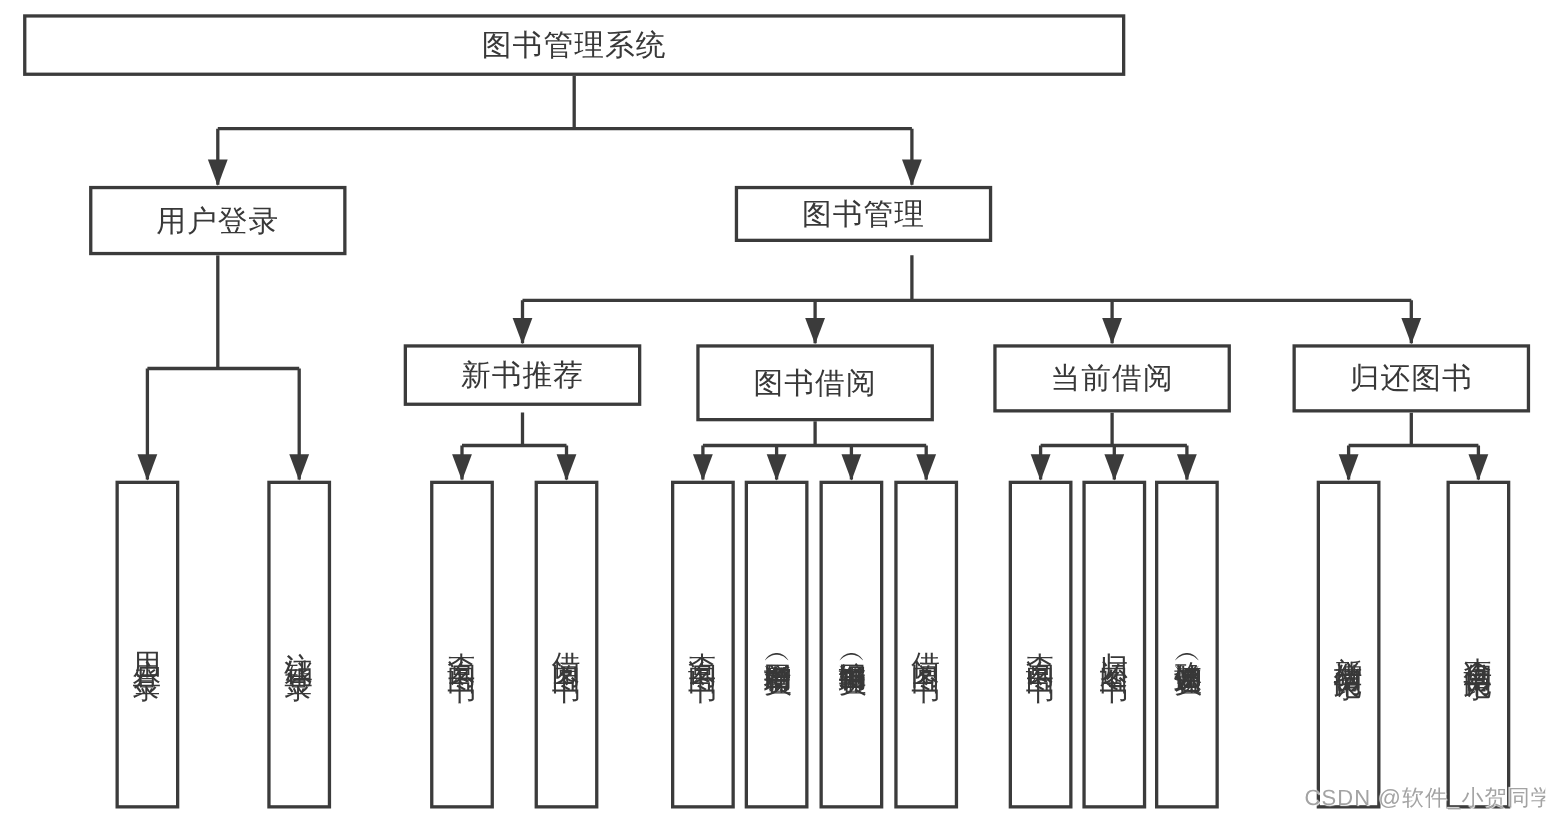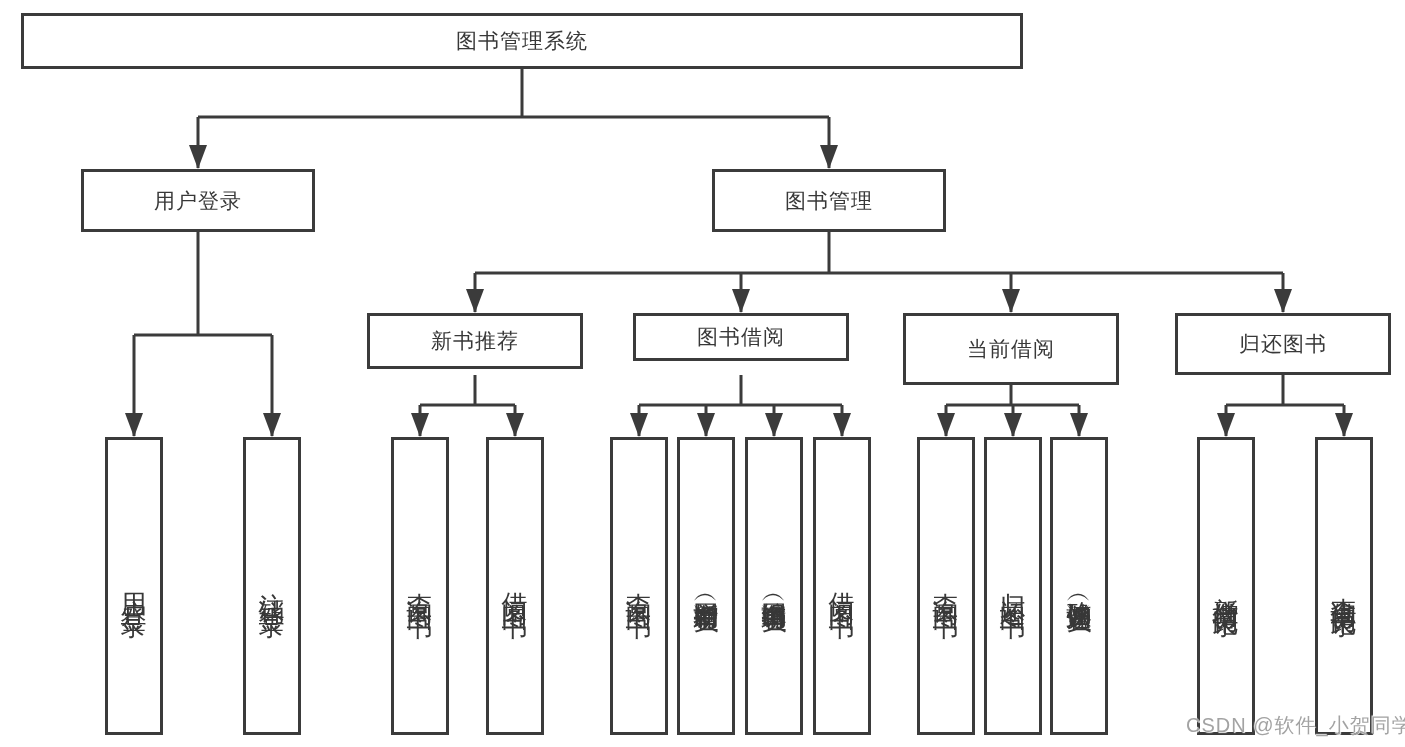--- a/index.html
+++ b/index.html
@@ -6,21 +6,21 @@
   .stage {
     position:relative; width:1405px; height:747px; background:#ffffff;
     font-family:"Liberation Sans","DejaVu Sans",sans-serif; overflow:hidden;
   }
   .connectors { position:absolute; left:0; top:0; width:1405px; height:747px; }
   .node {
     position:absolute; background:#ffffff; border:3px solid #3b3b3b;
     box-sizing:border-box; display:flex; align-items:center; justify-content:center;
     color:#383838;
   }
-  .node.h span { font-size:21px; letter-spacing:1px; white-space:nowrap;font-family:Liberation Mono, monospace; }
+  .node.h span { font-size:27px; letter-spacing:1px; white-space:nowrap;font-family:Liberation Mono, monospace; }
   .node.v span {
     writing-mode:vertical-rl; text-orientation:mixed;
     font-size:26px; letter-spacing:7px; line-height:1;
   }
   .node.v.long6 span { letter-spacing:3px; }
   .node.v.long10 span { letter-spacing:1px; font-size:25px; }
   .watermark {
     position:absolute; left:1186px; top:712px; font-size:20px; color:#a3a3a3;
     white-space:nowrap; letter-spacing:1px;
     text-shadow:1px 1px 1px rgba(255,255,255,.95), -1px -1px 1px rgba(255,255,255,.95);
@@ -71,31 +71,31 @@
     </g>
   </svg>
 
   <div class="node h" style="left:21px;top:13px;width:1002px;height:56px">
     <span>图书管理系统</span>
   </div>
 
   <div class="node h" style="left:81px;top:169px;width:234px;height:63px">
     <span>用户登录</span>
   </div>
-  <div class="node h" style="left:712px;top:169px;width:234px;height:63px">
+  <div class="node h" style="left:668px;top:169px;width:234px;height:51px">
     <span>图书管理</span>
   </div>
 
   <div class="node h" style="left:367px;top:313px;width:216px;height:56px">
     <span>新书推荐</span>
   </div>
-  <div class="node h" style="left:633px;top:313px;width:216px;height:48px">
+  <div class="node h" style="left:633px;top:313px;width:216px;height:70px">
     <span>图书借阅</span>
   </div>
-  <div class="node h" style="left:903px;top:313px;width:216px;height:72px">
+  <div class="node h" style="left:903px;top:313px;width:216px;height:62px">
     <span>当前借阅</span>
   </div>
   <div class="node h" style="left:1175px;top:313px;width:216px;height:62px">
     <span>归还图书</span>
   </div>
 
   <div class="node v" style="left:105px;top:437px;width:58px;height:298px">
     <span>用户登录</span>
   </div>
   <div class="node v" style="left:243px;top:437px;width:58px;height:298px">

